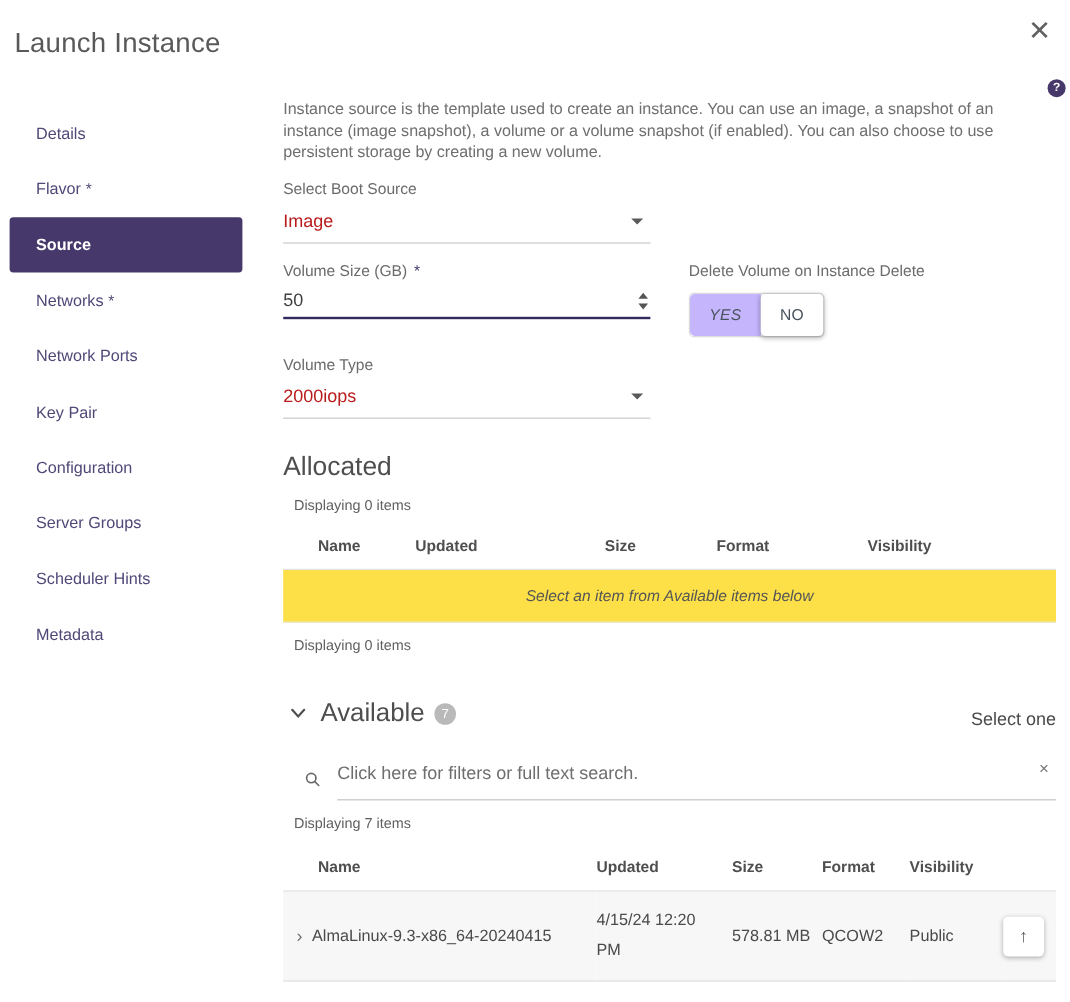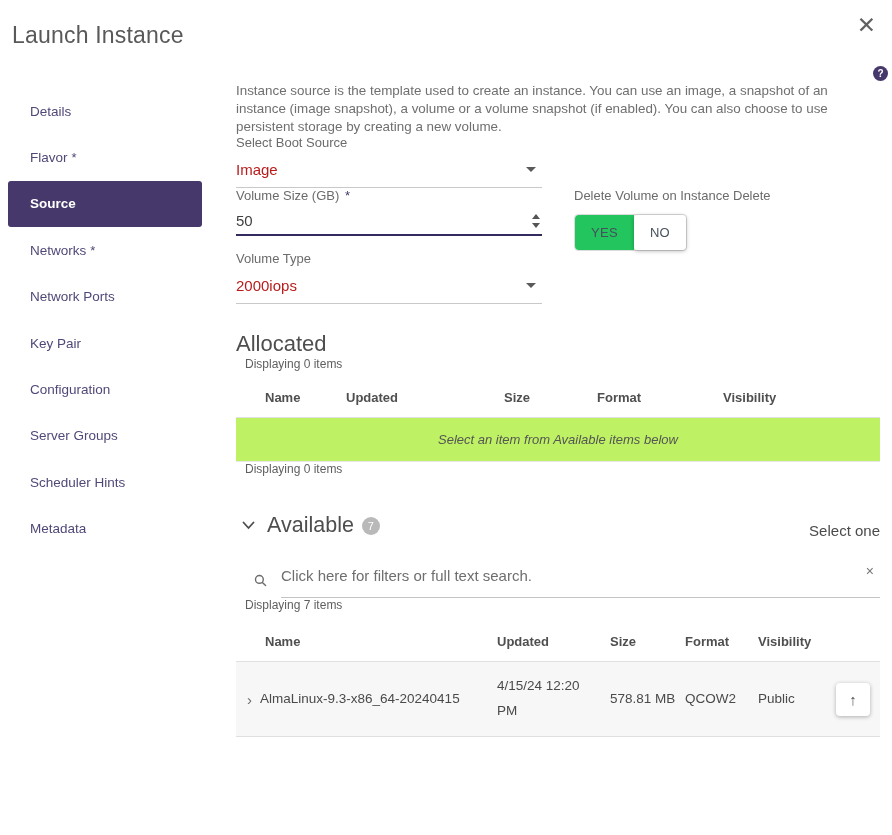--- a/index.html
+++ b/index.html
@@ -19,21 +19,21 @@
   .nav-item { height:46.4px; display:flex; align-items:center; padding-left:22px;
               font-size:13.5px; color:#514878; border-radius:3px; cursor:pointer; }
   .nav-item .req { margin-left:4px; font-size:13px; color:#514878; }
   .nav-item.active { background:#46386A; color:#fff; font-weight:bold; }
   .nav-item.active .req { color:#fff; }
 
   
   .main { position:absolute; left:236px; top:78px; width:644px; }
   .description { font-size:13.4px; line-height:1.33; color:#6f6f6f; margin-top:4px; }
 
-  .form-label { font-size:13px; color:#6b6b6b; }
+  .form-label { font-size:13px; color:#6b6b6b; margin-top:15px; }
   .form-label .req { color:#46386A; margin-left:2px; }
 
   .select-control { width:306px; display:flex; justify-content:space-between; align-items:center;
                     padding:11px 6px 9px 0; border-bottom:1px solid #c9c9c9; font-size:15px;
                     color:#b91c1c; cursor:pointer; }
   .caret { width:0; height:0; border-left:5px solid transparent; border-right:5px solid transparent;
            border-top:5px solid #5a5a5a; }
 
   .field-row { display:flex; align-items:flex-start; }
   .num-wrap { width:306px; }
@@ -41,34 +41,34 @@
                     border-bottom:2px solid #352A5E; padding:9px 0 5px; }
   .number-control input { border:none; outline:none; font-size:15px; color:#3f3f3f; width:200px;
                           font-family:"Liberation Sans", sans-serif; background:transparent; }
   .spinner { display:flex; flex-direction:column; gap:4px; padding-right:2px; cursor:pointer; }
   .spin-up { width:0; height:0; border-left:4px solid transparent; border-right:4px solid transparent; border-bottom:5px solid #555; }
   .spin-down { width:0; height:0; border-left:4px solid transparent; border-right:4px solid transparent; border-top:5px solid #555; }
 
   .toggle-block { margin-left:32px; padding-top:0; }
   .toggle-group { margin-top:11px; display:inline-flex; border:1px solid #dcdcdc; border-radius:4px; background:#fff; }
   .toggle-btn { padding:10px 16px; font-size:13px; color:#47505b; cursor:pointer; letter-spacing:.3px; }
-  .toggle-btn.selected { background:#22c55e; border-radius:4px 0 0 4px; }
+  .toggle-btn.selected { background:#c4b5fd; border-radius:4px 0 0 4px;font-style:italic; }
   .toggle-btn.unselected { background:#fff; box-shadow:0 1px 4px rgba(0,0,0,.3); border-radius:4px; }
 
   .section-title { font-size:22px; font-weight:400; color:#4e4e4e; margin-top:27px; }
-  .displaying { font-size:12px; color:#5f5f5f; padding-left:9px; }
+  .displaying { font-size:12px; color:#5f5f5f; padding-left:9px; margin-top:12px; }
 
   table { width:100%; border-collapse:collapse; table-layout:fixed; }
   th { font-size:13px; color:#4f4f4f; text-align:left; font-weight:bold; padding:13px 0 12px;
        border-bottom:1px solid #e0e0e0; }
   .alloc-table { margin-top:6px; }
   .alloc-table col.c1 { width:110px; } .alloc-table col.c2 { width:158px; }
   .alloc-table col.c3 { width:93px; }  .alloc-table col.c4 { width:126px; }
   th.first, td.first { padding-left:29px; }
-  .empty-row td { background:#bef264; font-style:italic; text-align:center; font-size:13px;
+  .empty-row td { background:#fde047; font-style:italic; text-align:center; font-size:13px;
                   color:#555; padding:14px 0; border-bottom:1px solid #e8e8e8; }
 
   .available-bar { margin-top:36px; display:flex; align-items:center; }
   .chev-down { margin-left:6px; cursor:pointer; display:flex; }
   .avail-title { font-size:21.5px; font-weight:400; color:#4e4e4e; margin-left:12px; }
   .count-badge { width:18px; height:18px; border-radius:50%; background:#b9b9b9; color:#fff;
                  font-size:11px; display:flex; align-items:center; justify-content:center; margin-left:8px; }
   .spacer { flex:1; }
   .select-hint { font-size:15px; color:#4a4a4a; margin-top:10px; }
 

